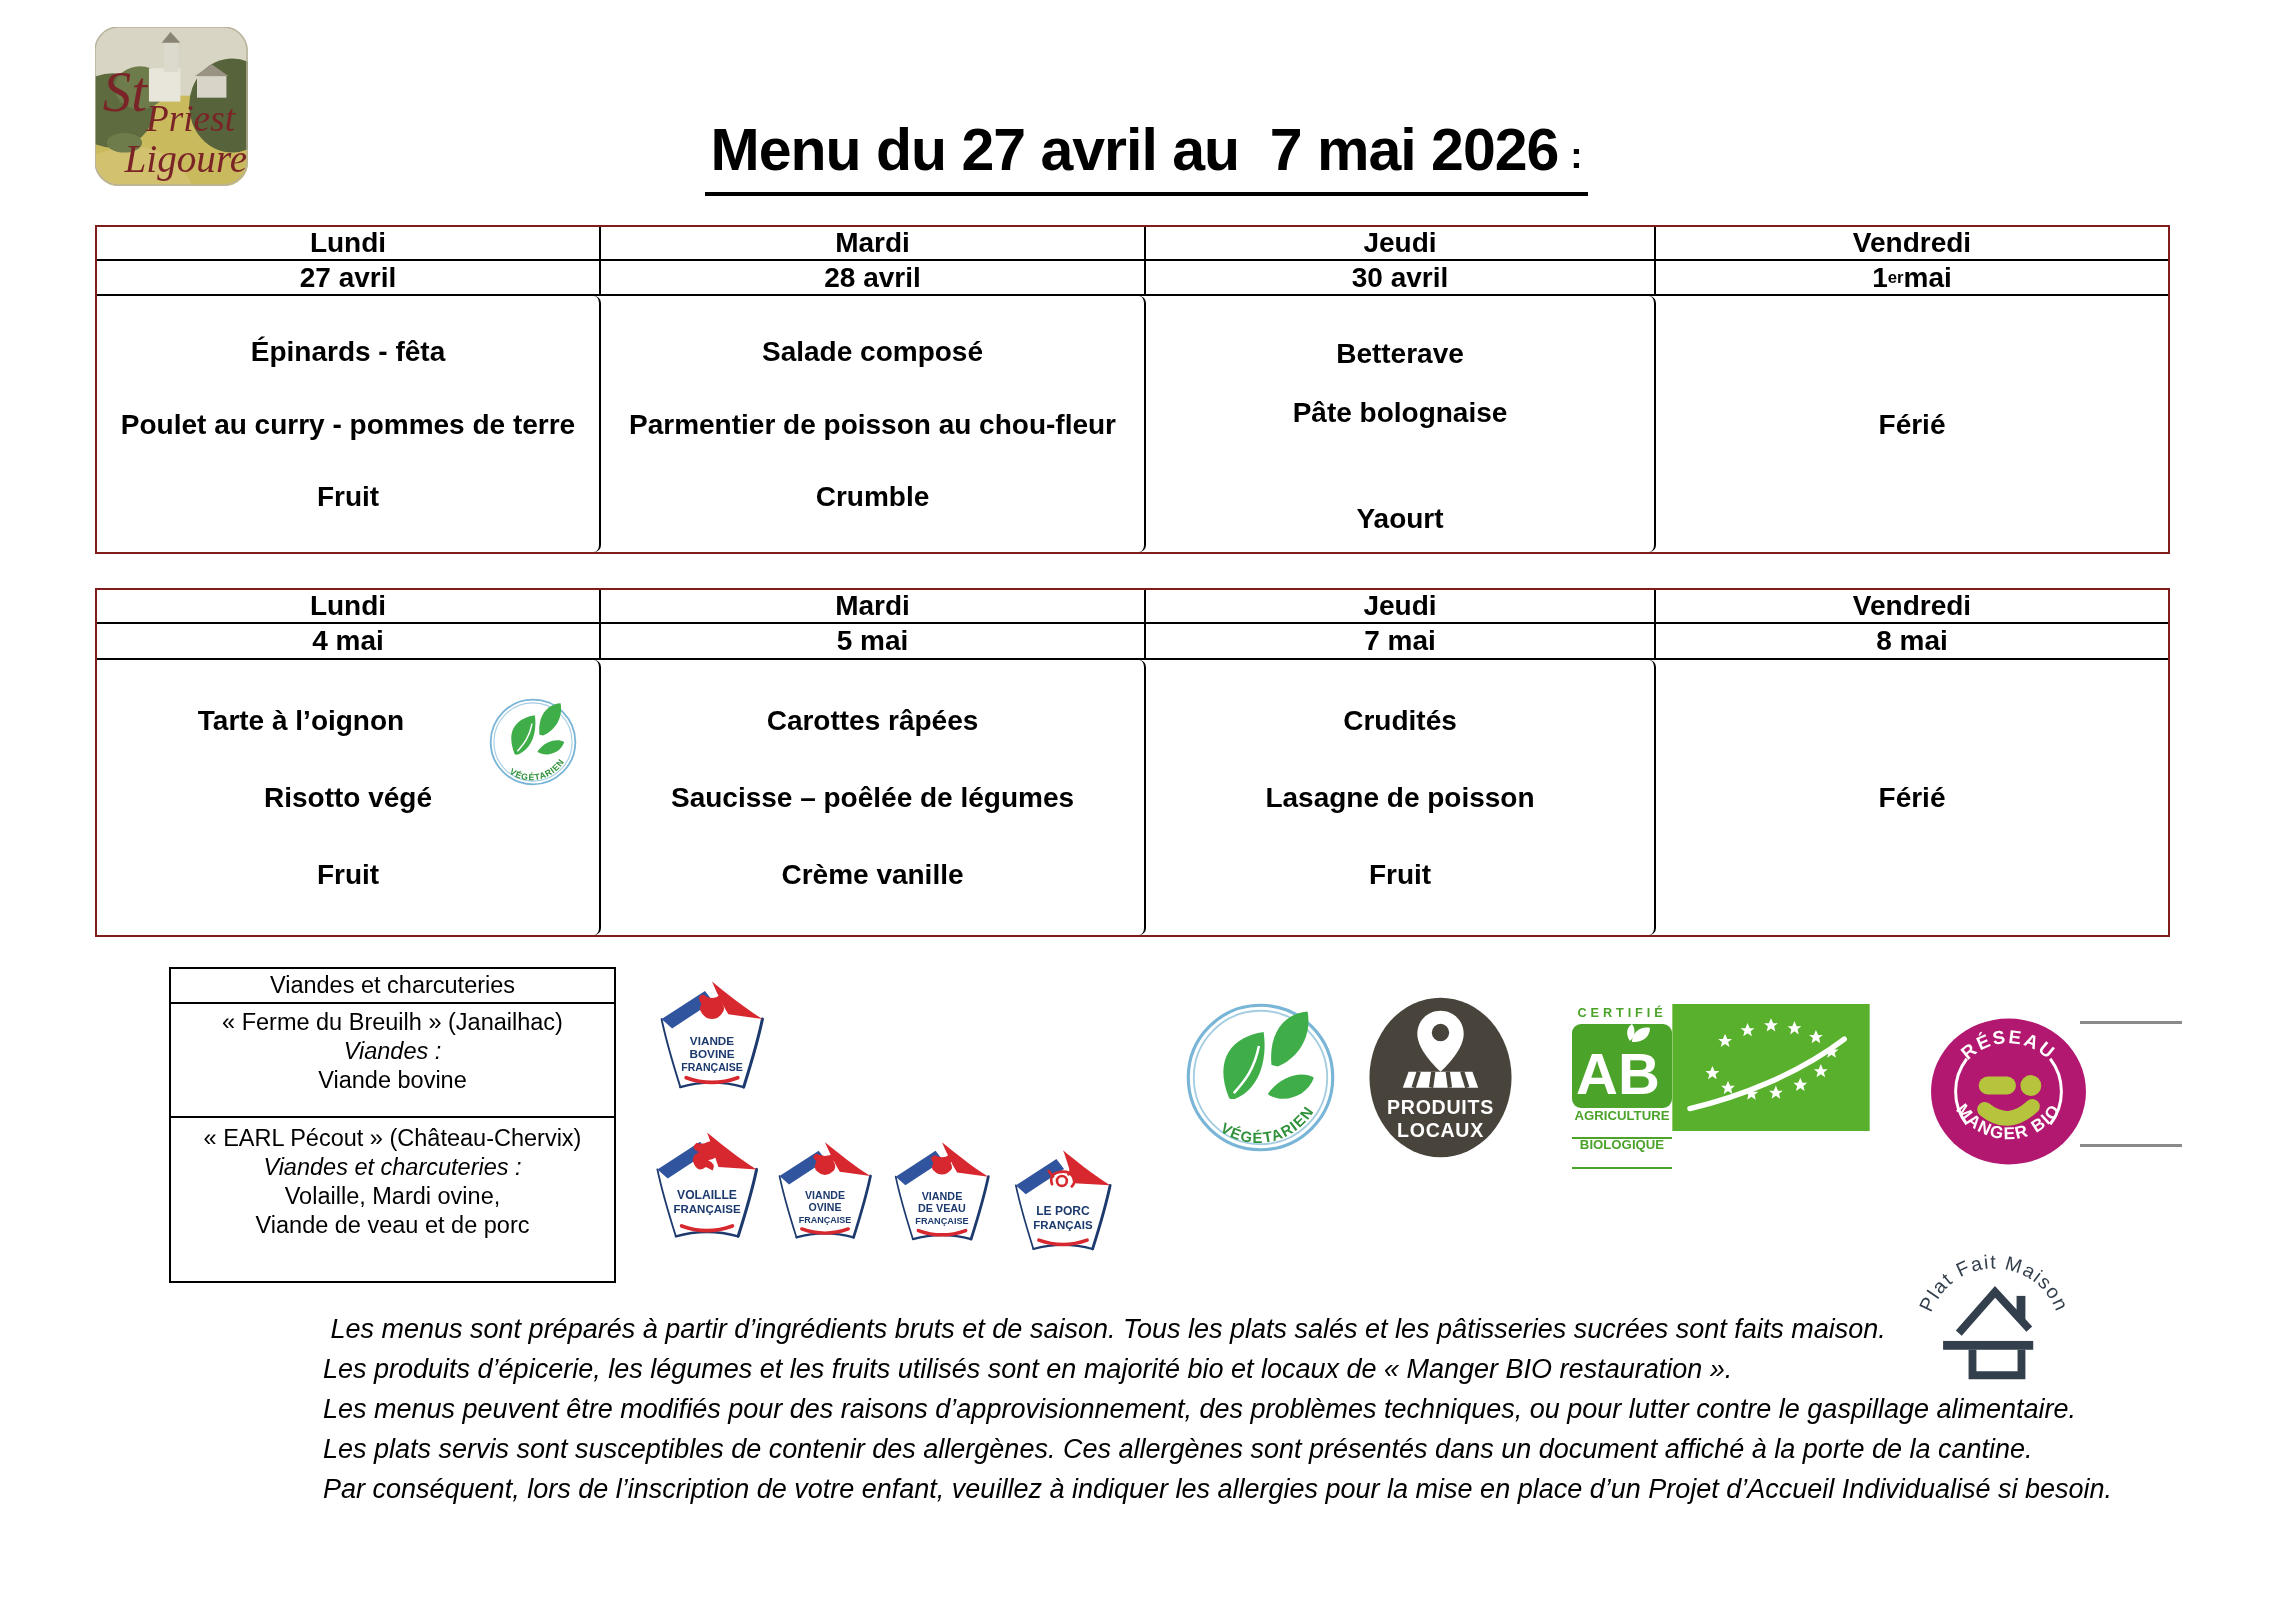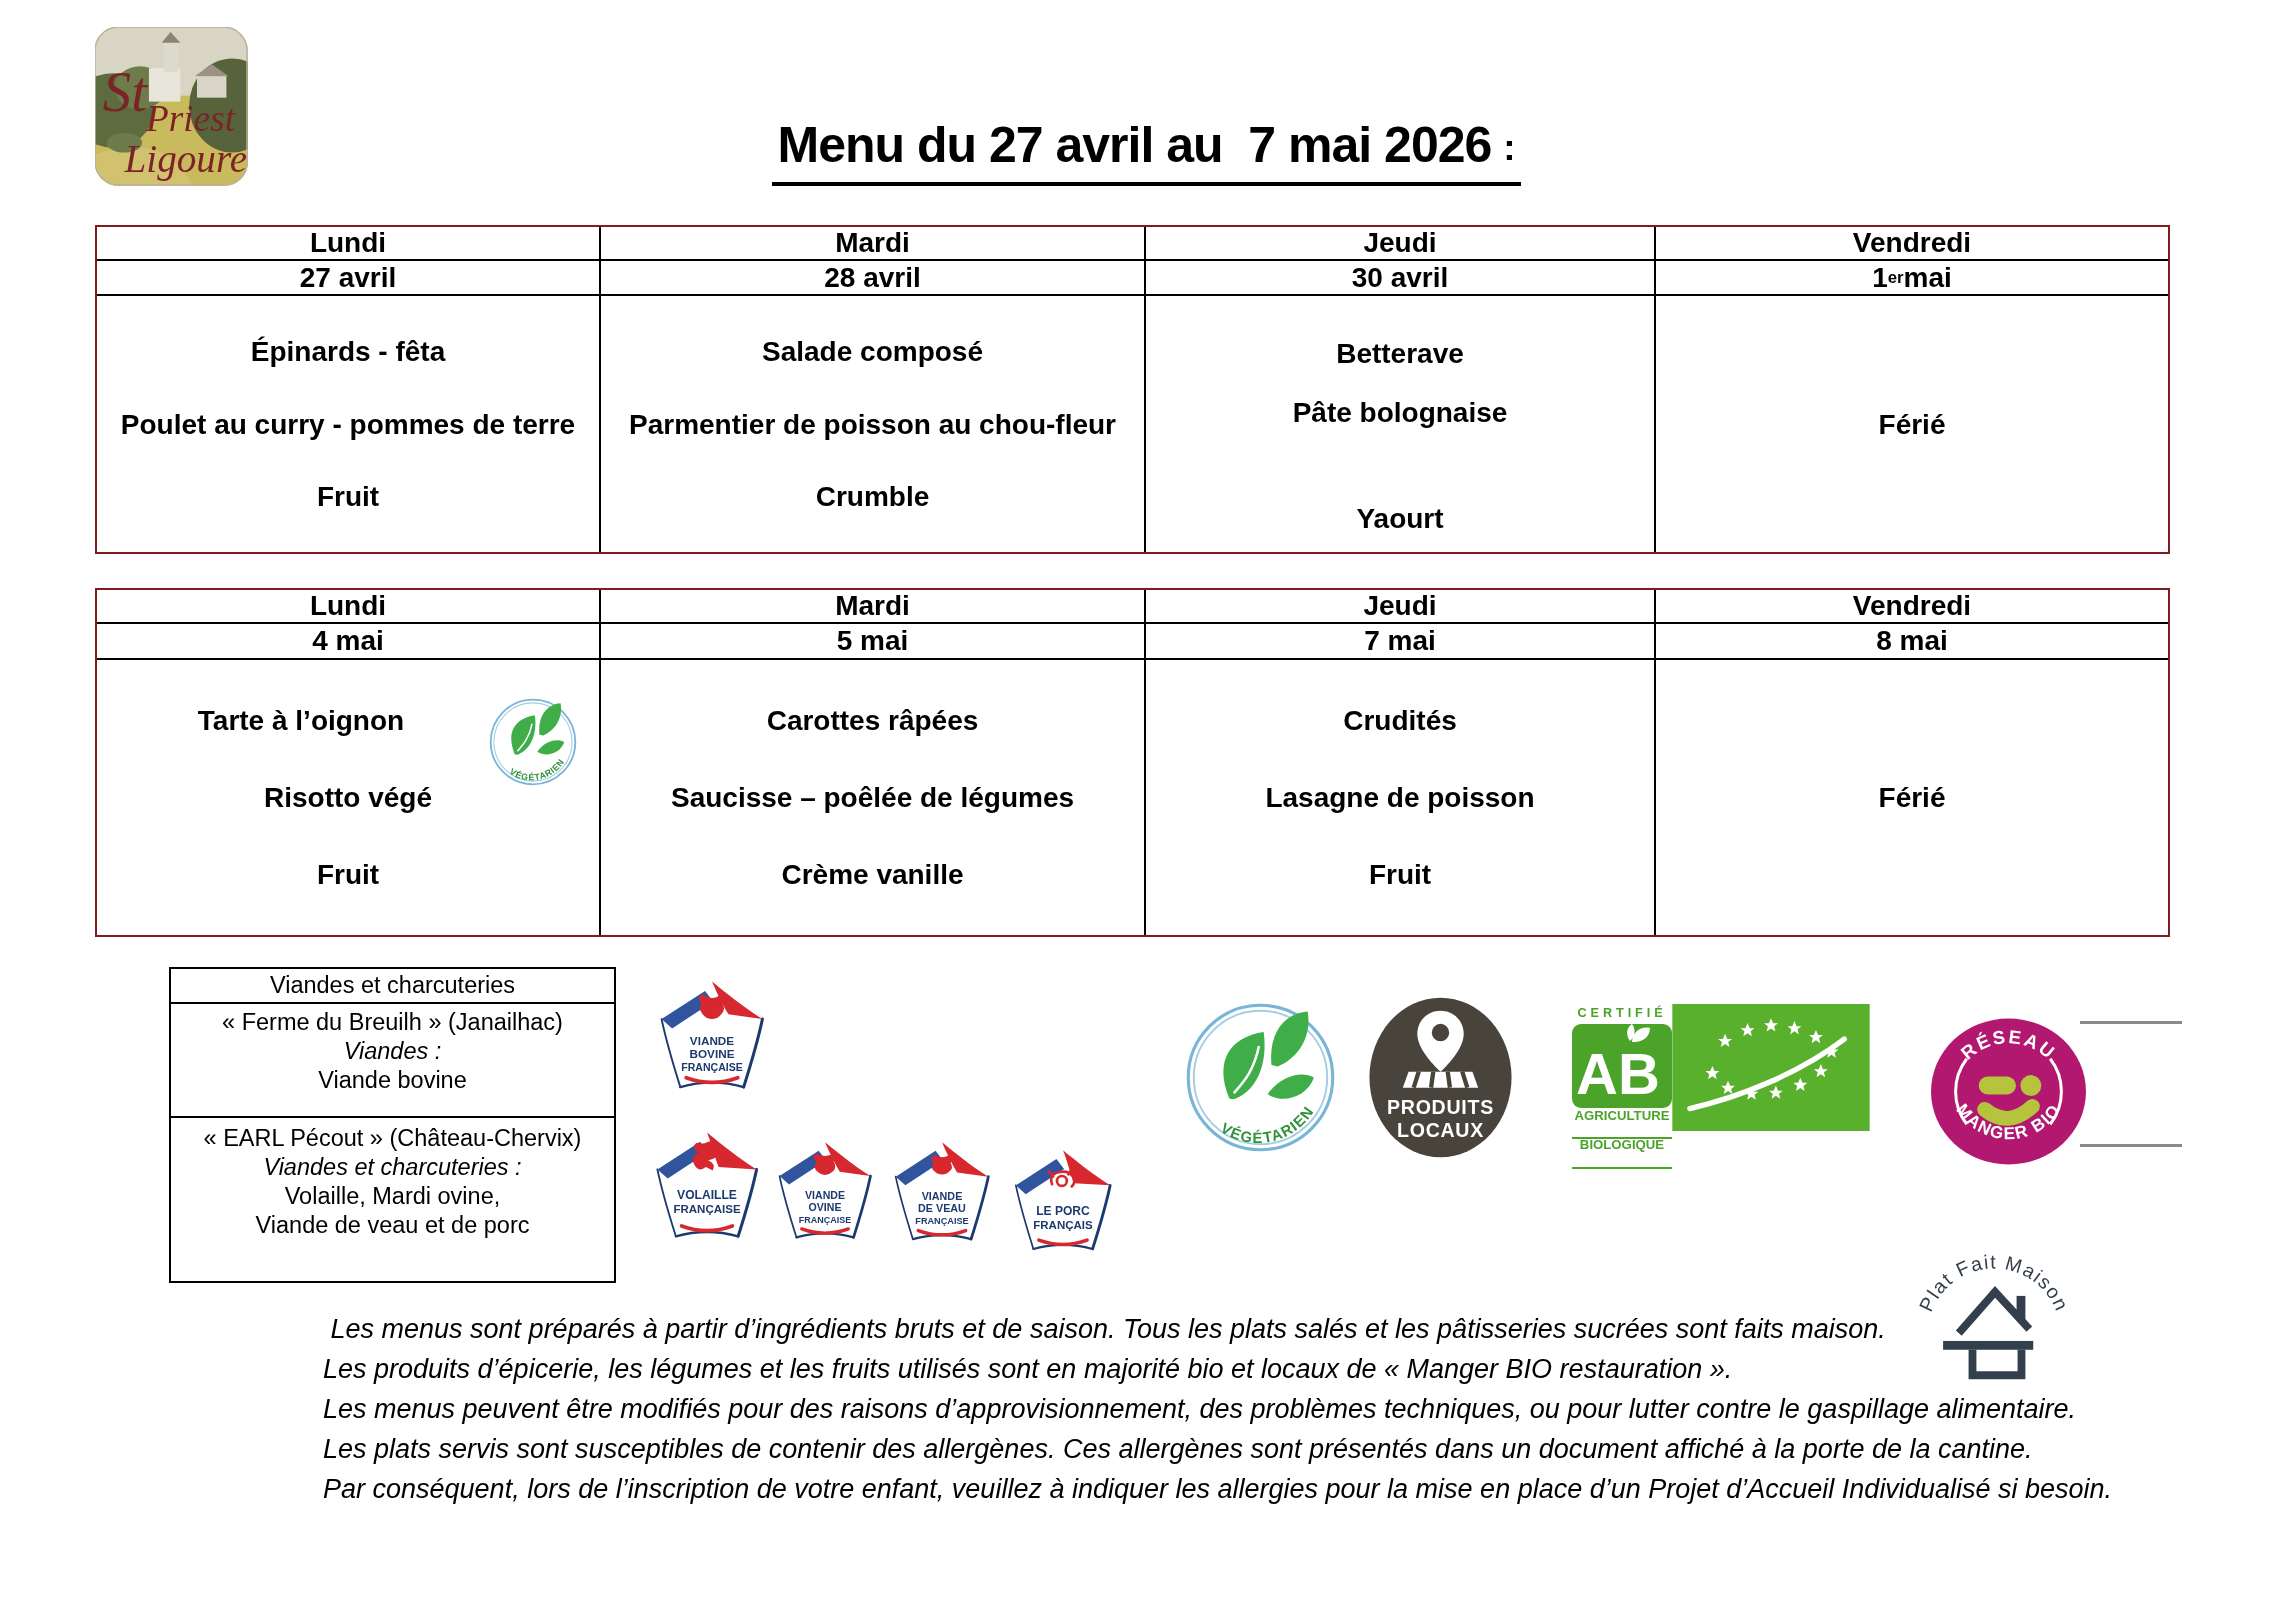--- a/index.html
+++ b/index.html
@@ -3,34 +3,34 @@
 <meta charset="utf-8">
 <style>
   html,body{margin:0;padding:0;background:#fff;}
   .page{position:relative;width:2293px;height:1621px;background:#fff;overflow:hidden;
         font-family:"Liberation Sans",sans-serif;color:#000;}
 
   
   .school-logo{position:absolute;left:95px;top:27.4px;width:153px;height:159px;}
   .title-wrap{position:absolute;left:0;top:116px;width:2293px;text-align:center;}
   .title-inner{display:inline-block;border-bottom:4.9px solid #000;padding:0 5.9px 7.8px 5.9px;}
-  .title-text{font-size:50px;font-weight:bold;letter-spacing:-1px;}
+  .title-text{font-size:59px;font-weight:bold;letter-spacing:-1px;}
   .title-colon{font-size:37px;font-weight:bold;margin-left:11.8px;vertical-align:2px;}
 
   
   .menu-table{position:absolute;left:95px;width:2071px;border:2px solid #7f1d1d;display:grid;
               grid-template-columns:504px 545px 510px auto;background:#fff;}
   .week1{top:225px;height:325px;grid-template-rows:34px 35px auto;}
   .week2{top:588px;height:345px;grid-template-rows:34px 36px auto;}
   .cell{display:flex;align-items:center;justify-content:center;}
   .cr{border-right:2px solid #000;}
   .hd{font-weight:bold;font-size:28px;border-bottom:2px solid #000;}
   .dt{font-weight:bold;font-size:28px;border-bottom:2.9px solid #000;}
   .dt sup{font-size:16.7px;vertical-align:8.8px;line-height:0;}
-  .bd{flex-direction:column;justify-content:space-evenly;font-weight:bold;font-size:28px;position:relative;}
+  .bd{flex-direction:column;justify-content:space-evenly;font-weight:bold;font-size:28px;position:relative;border-radius:7px;}
   .bd .mi{text-align:center;line-height:33px;}
   .bd-grouped{justify-content:flex-start;}
   .bd-grouped .mi:nth-child(1){margin-top:41px;}
   .bd-grouped .mi:nth-child(2){margin-top:25.5px;}
   .bd-grouped .mi:nth-child(3){margin-top:73px;}
   .bd-single{justify-content:center;}
   .mi-with-badge{padding-right:94px;}
   .veg-badge-small{position:absolute;right:19.6px;top:35px;width:92px;height:94px;}
 
   

